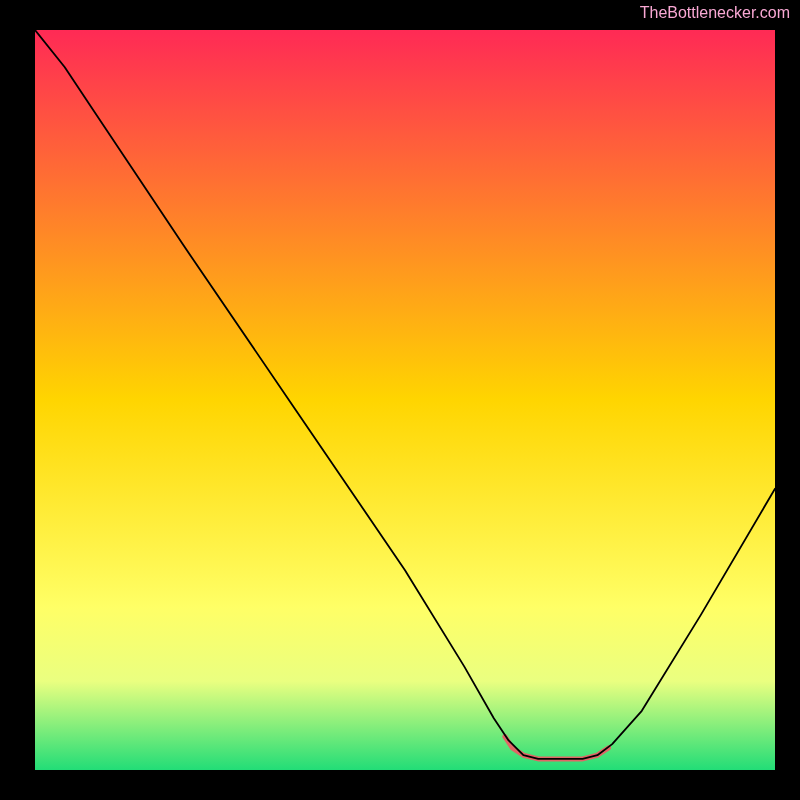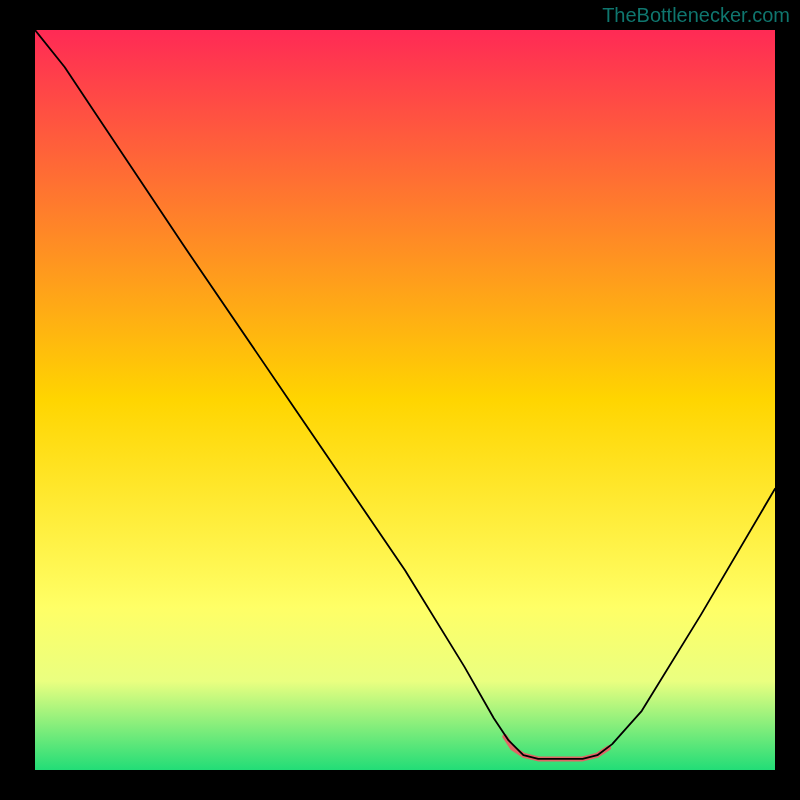--- a/index.html
+++ b/index.html
@@ -8,22 +8,22 @@
     width: 800px;
     height: 800px;
     background: #000;
     position: relative;
     font-family: Arial, Helvetica, sans-serif;
   }
   .watermark {
     position: absolute;
     top: 4px;
     right: 10px;
-    color: #0f766e;
-    font-size: 20px;
+    color: #f9a8d4;
+    font-size: 16px;
     font-weight: 500;
     z-index: 10;
   }
   .plot-area {
     position: absolute;
     left: 35px;
     top: 30px;
     width: 740px;
     height: 740px;
   }

